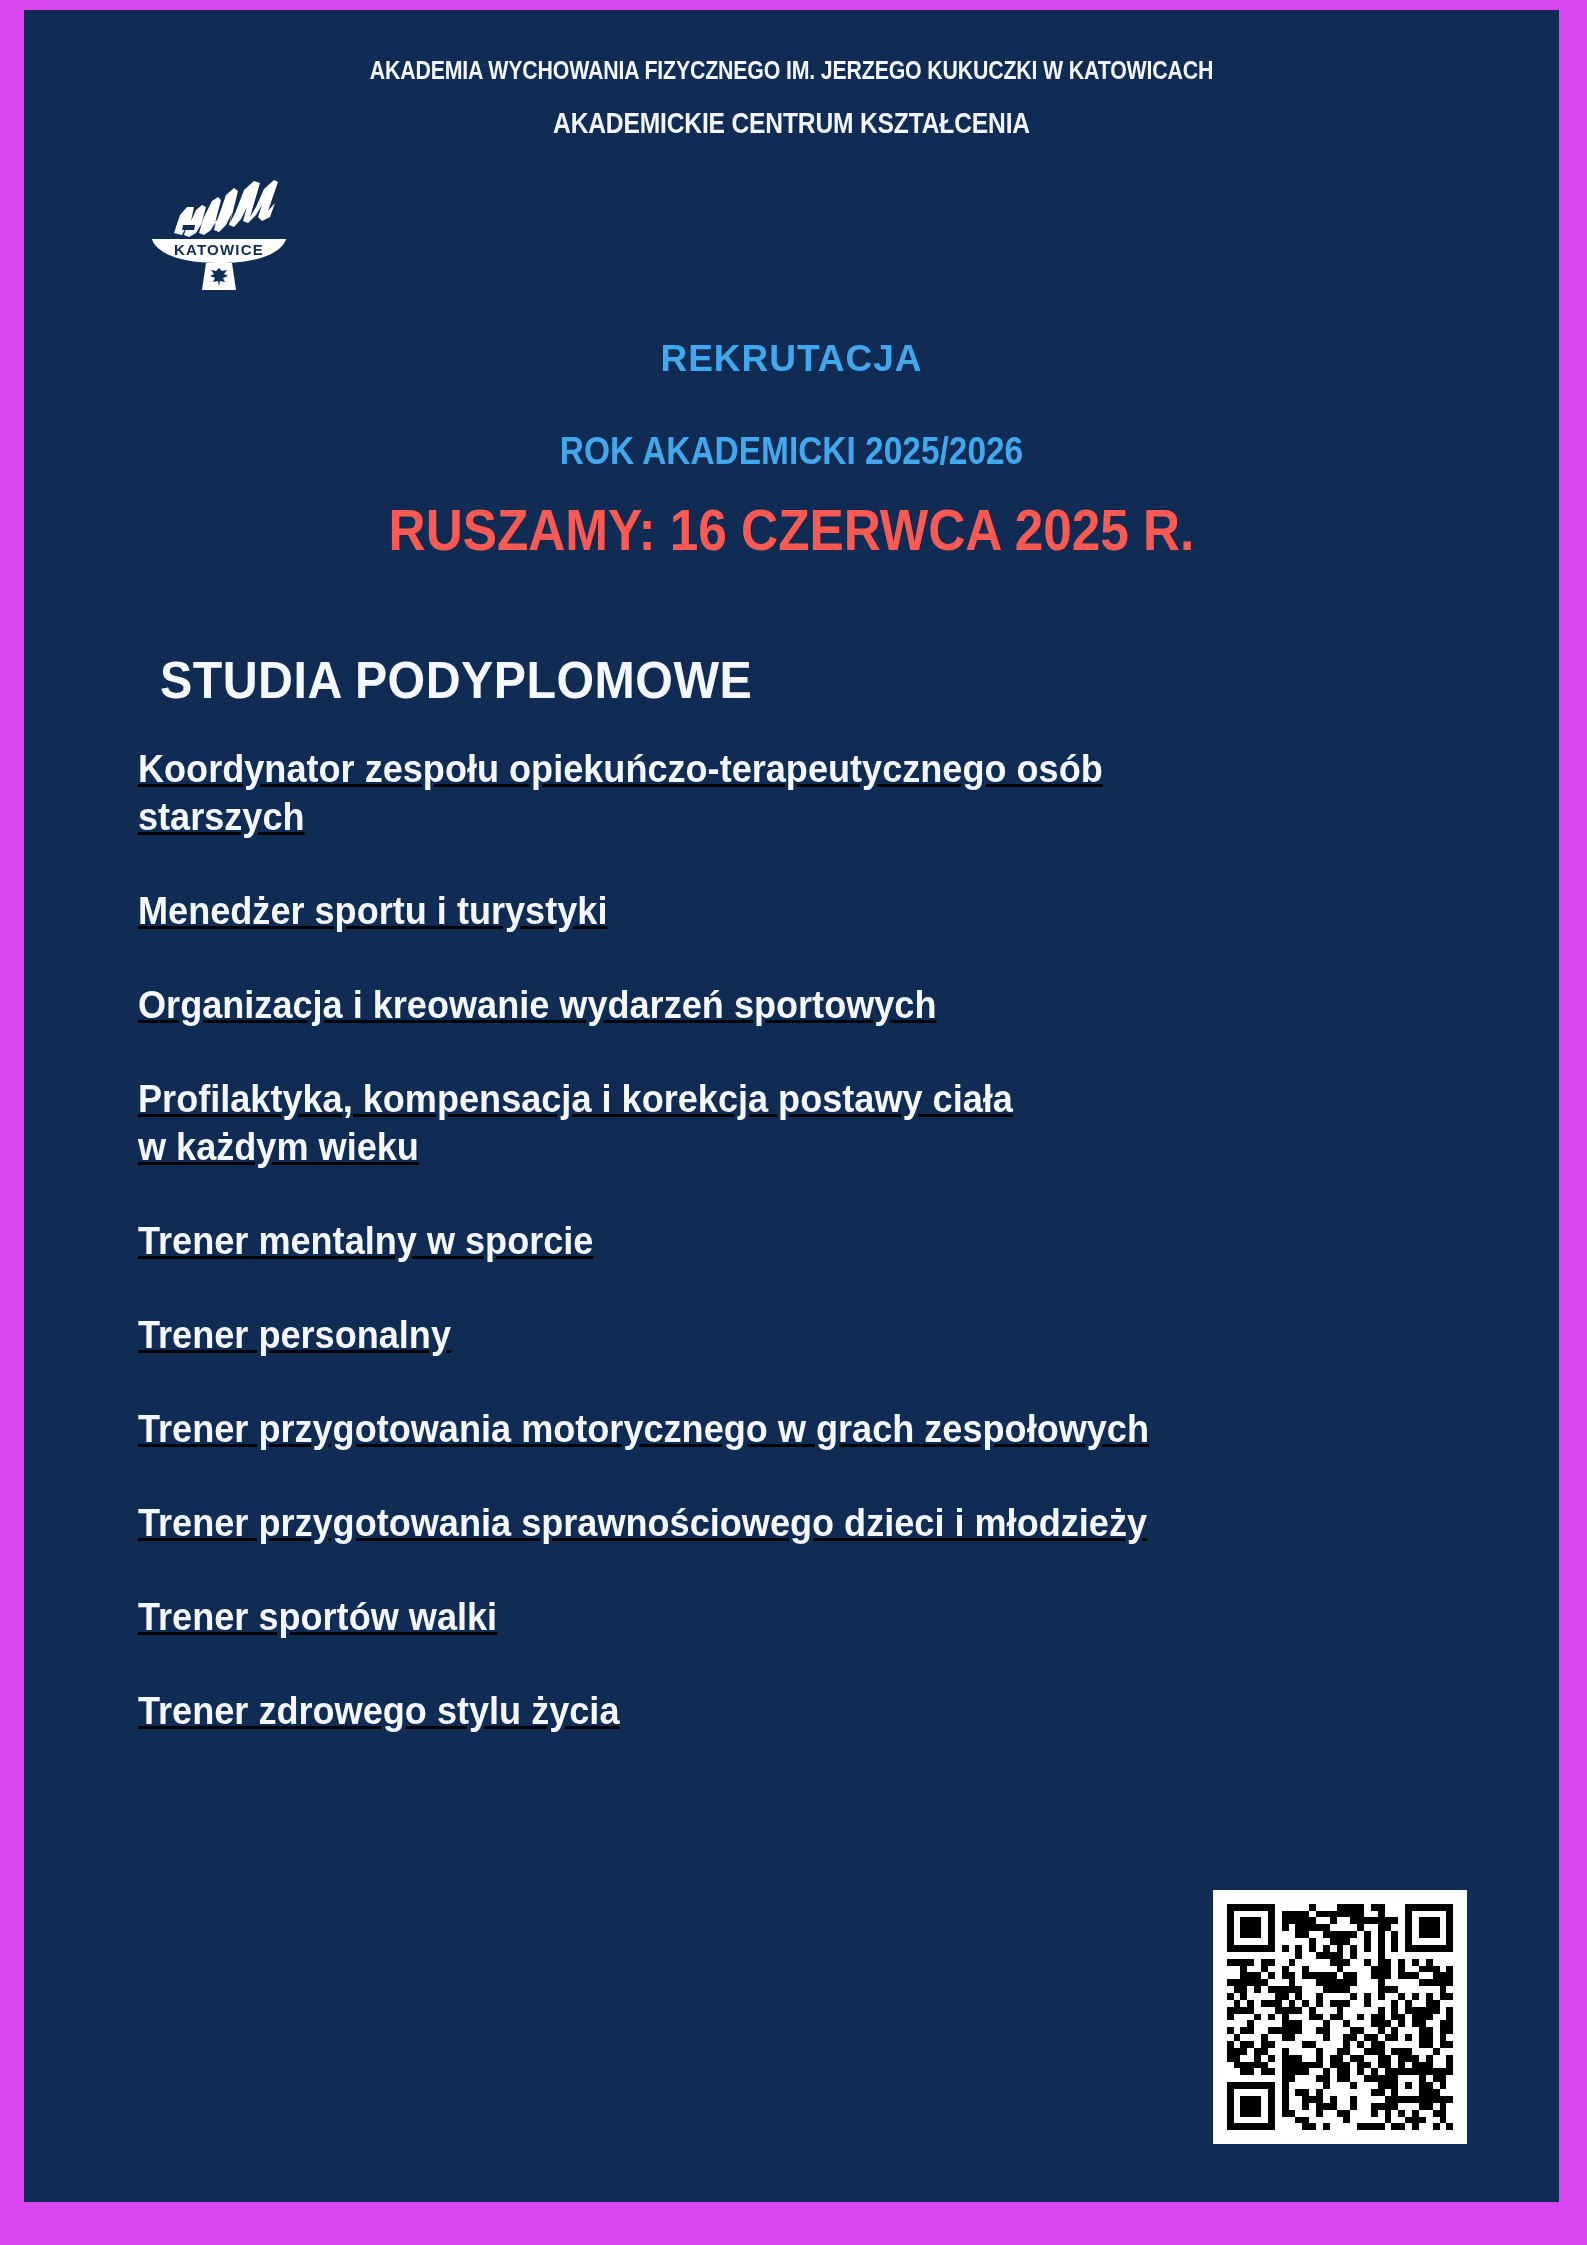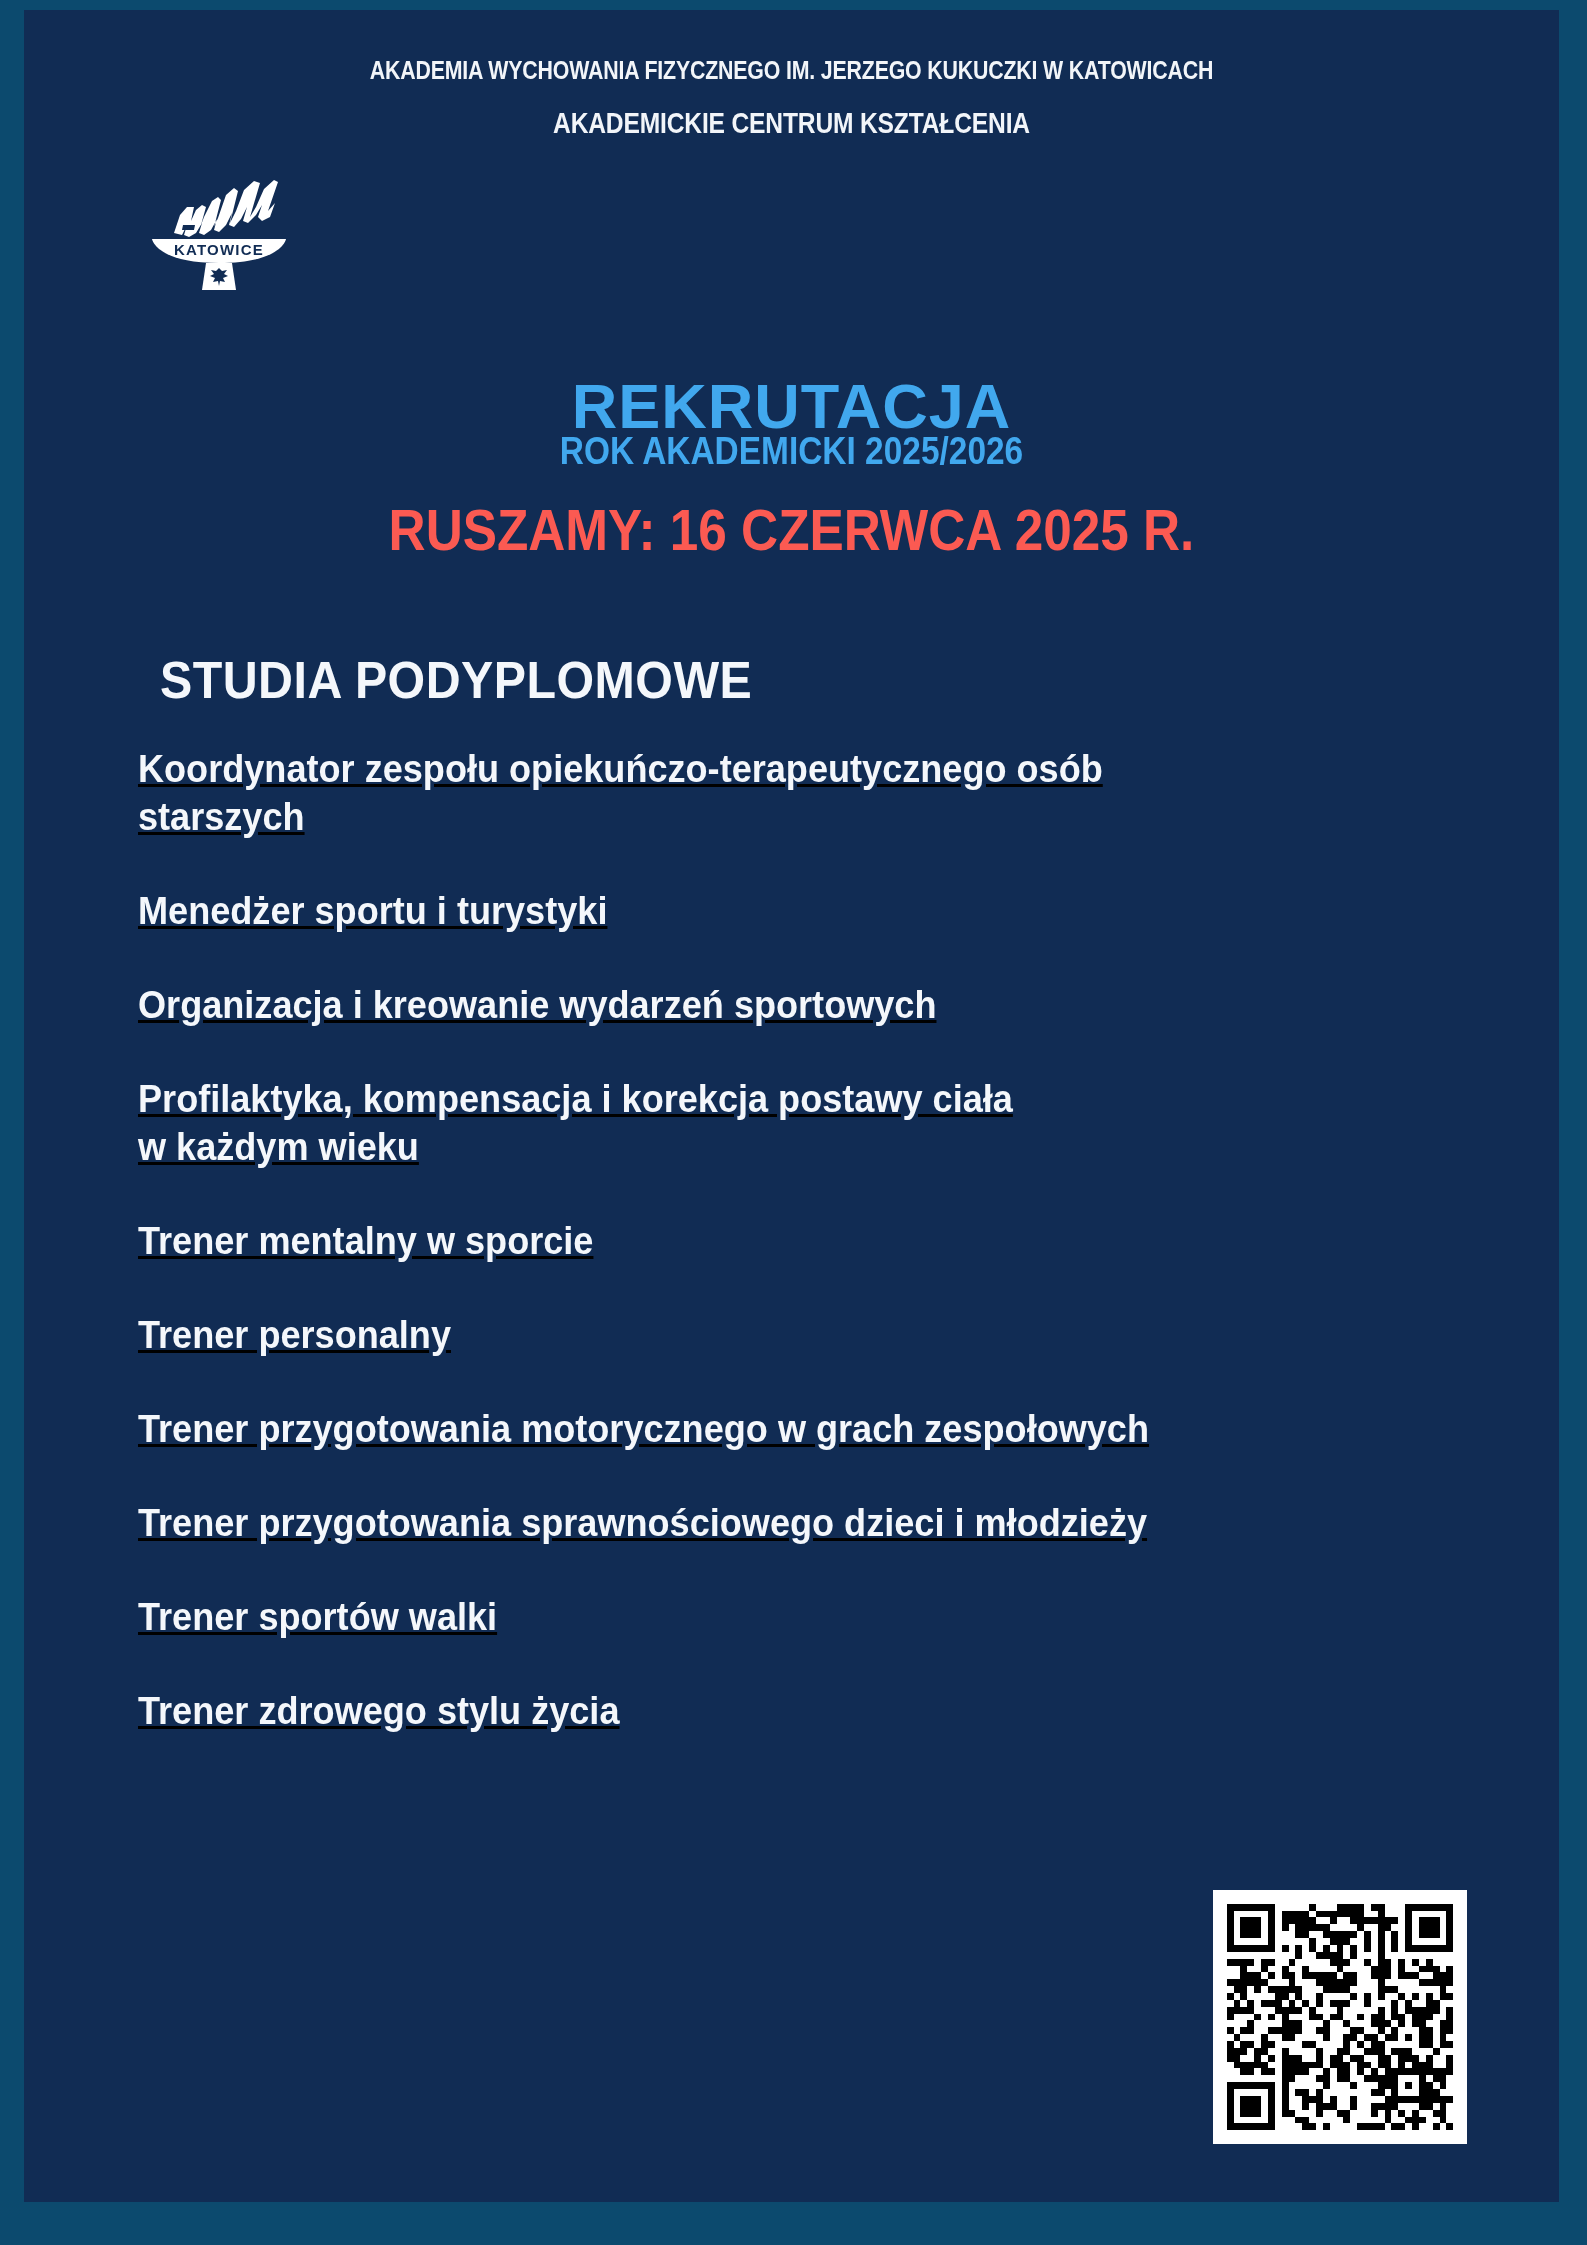--- a/index.html
+++ b/index.html
@@ -13,21 +13,21 @@
     height: 2245px;
     overflow: hidden;
     font-family: "Liberation Sans", sans-serif;
   }
 
   
   .poster-outer {
     position: relative;
     width: 1587px;
     height: 2245px;
-    background: #0c4a6e;          
+    background: #d946ef;          
     box-sizing: border-box;
   }
   .poster {
     position: absolute;
     left: 24px;
     top: 10px;
     width: 1535px;
     height: 2192px;
     background: #112C54;          
     overflow: hidden;
@@ -72,27 +72,27 @@
     top: 232px;
     width: 200px;
     height: 145px;
   }
   .ack-logo svg { display: block; width: 200px; height: 145px; }
 
   
   .rekrutacja {
     position: absolute;
     left: 0;
-    top: 360px;
+    top: 328px;
     width: 1535px;
     text-align: center;
     color: #41A8EE;
     font-family: "Liberation Sans", sans-serif;
     font-weight: 700;
-    font-size: 63px;
+    font-size: 37px;
     letter-spacing: 1px;
     white-space: nowrap;
   }
   .rok-akademicki {
     position: absolute;
     left: 0;
     top: 420px;
     width: 1535px;
     text-align: center;
     color: #41A8EE;

